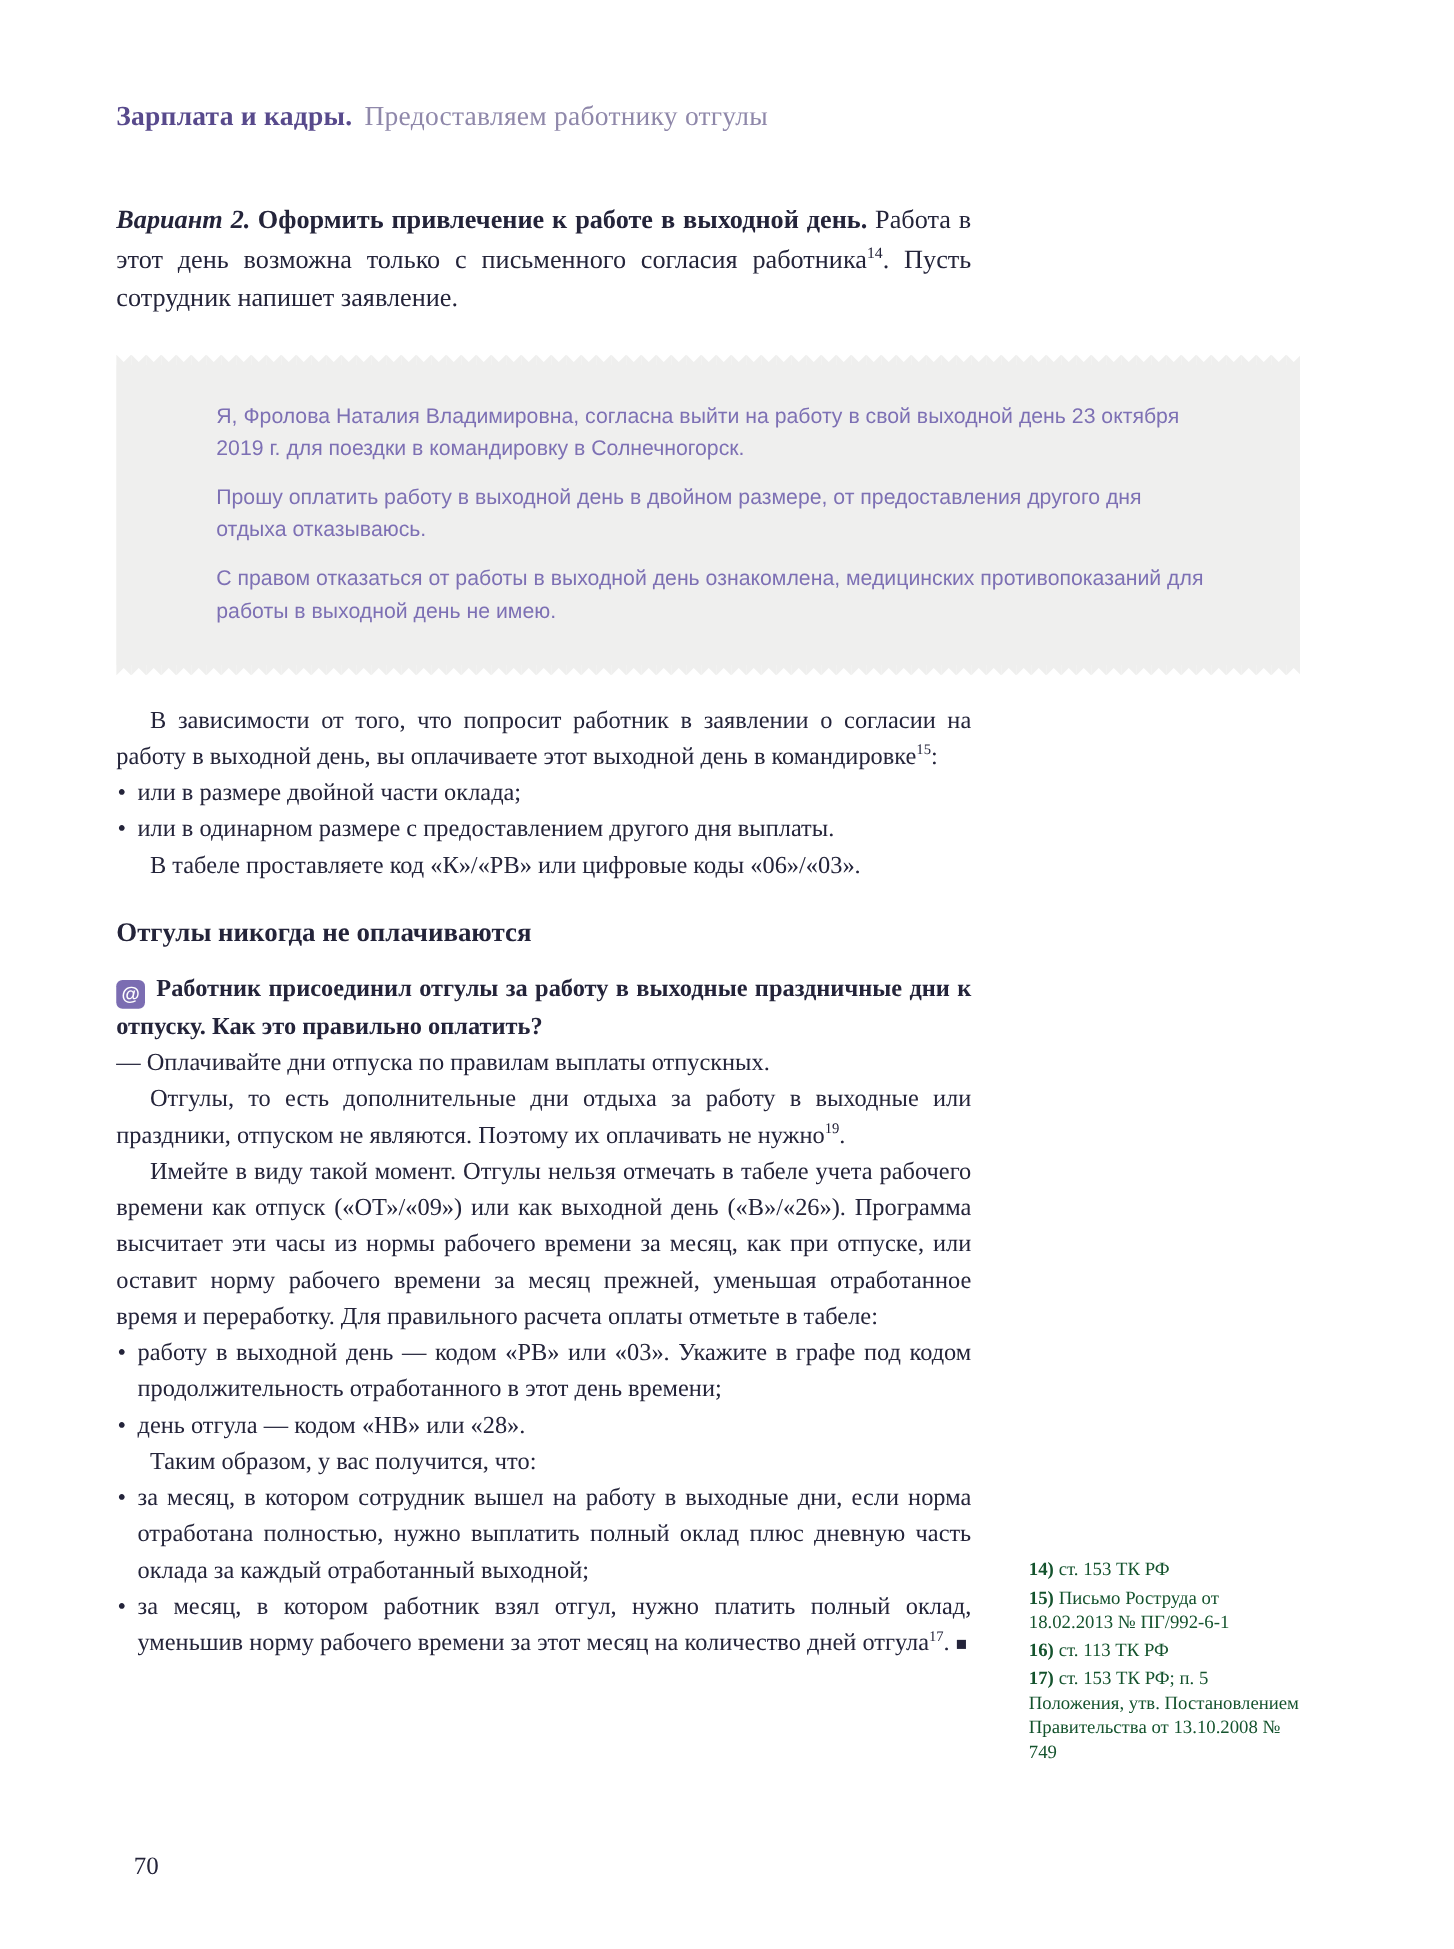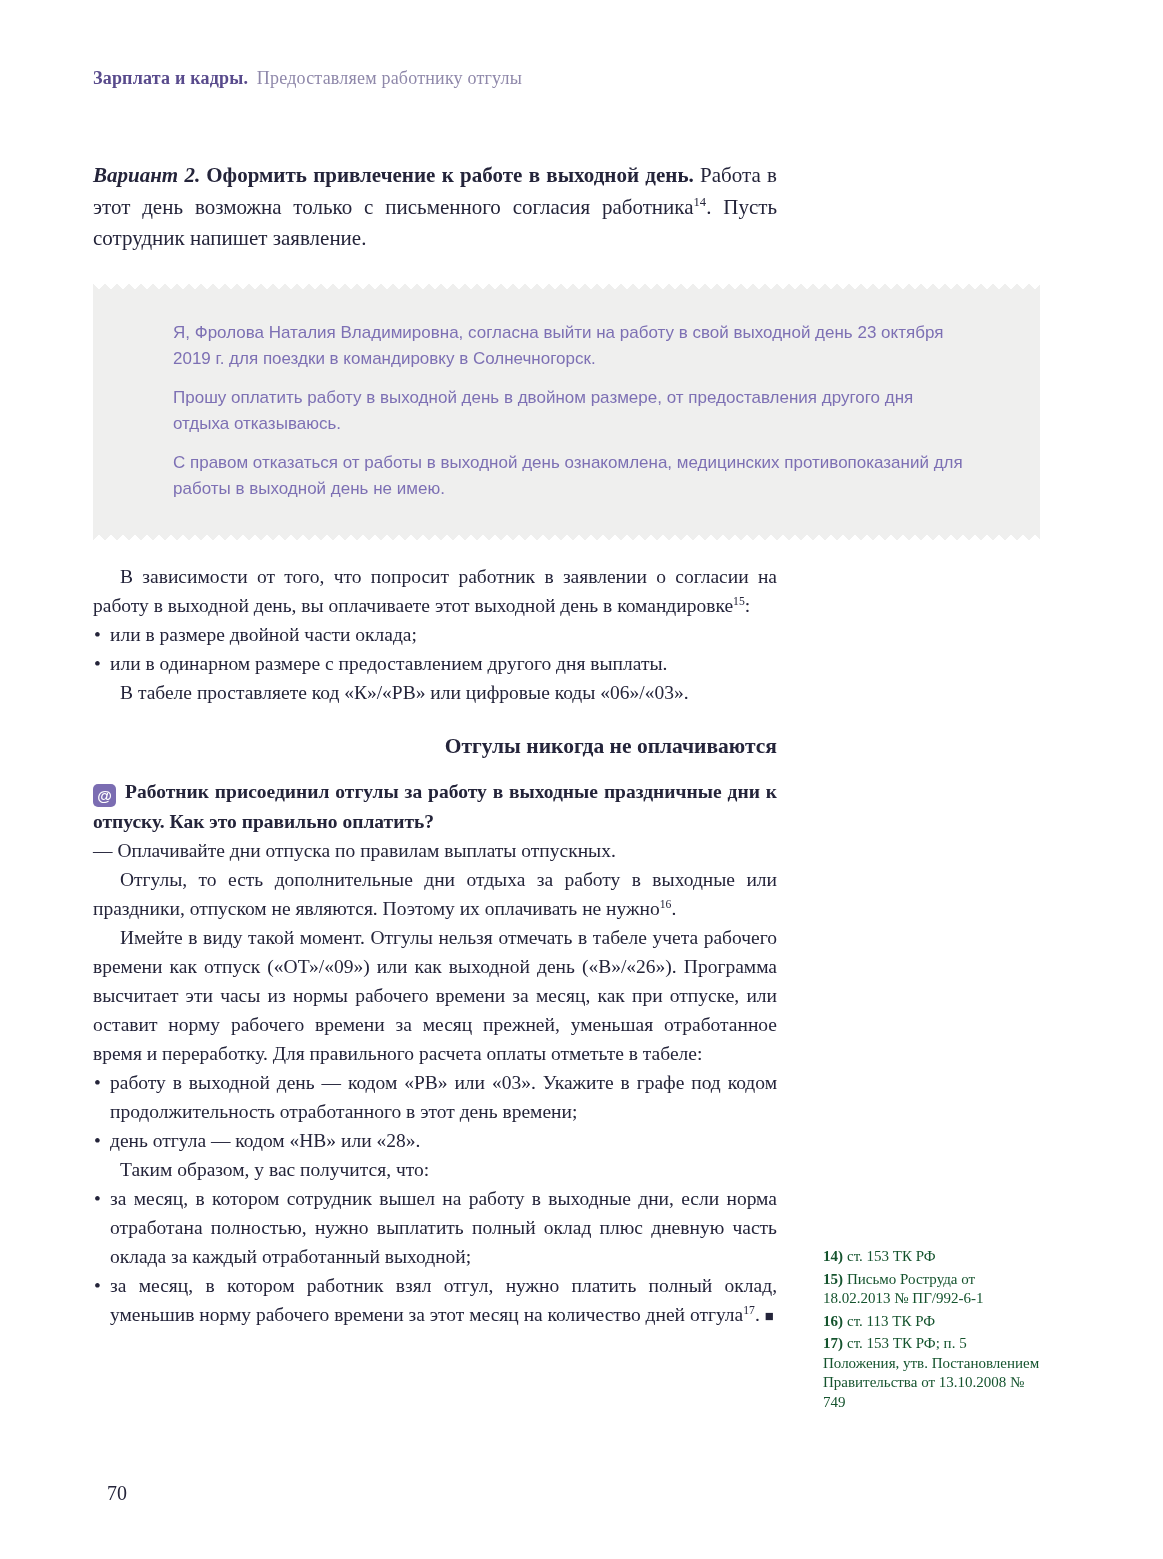--- a/index.html
+++ b/index.html
@@ -8,22 +8,22 @@
     position:relative;
     width:1163px; height:1559px;
     background:#ffffff;
     font-family:"Liberation Serif", serif;
     color:#24243a;
     overflow:hidden;
   }
 
   
   .running-head {
-    position:absolute; left:93px; top:68px;
-    font-size:18px; letter-spacing:.2px;
+    position:absolute; left:93px; top:80px;
+    font-size:22px; letter-spacing:.2px;
   }
   .rh-bold { font-weight:bold; color:#584a8c; }
   .rh-light { color:#8f88aa; margin-left:4px; }
 
   
   .intro {
     position:absolute; left:93px; top:160px; width:684px;
     font-size:21px; line-height:31.5px; text-align:justify;
     hyphens:auto;
   }
@@ -68,21 +68,21 @@
   .content p { margin:0; }
   .p-indent { text-indent:27px; }
   sup.fn-ref { font-size:0.6em; line-height:0; vertical-align:super; }
 
   .bullet { position:relative; padding-left:17px; }
   .bullet .marker { position:absolute; left:1px; top:0; }
 
   .section-heading {
     font-weight:bold; font-size:21.5px; line-height:28px;
     margin:25px 0 17px 0 !important;
-    text-align:right;
+    text-align:left;
   }
 
   .question { font-weight:bold; }
   .at-badge {
     display:inline-block; width:23px; height:23px;
     border-radius:5px; background:#7b6db2;
     color:#ffffff; font-family:"Liberation Sans", sans-serif;
     font-size:15px; font-weight:bold; line-height:23px; text-align:center;
     vertical-align:-3px; margin-right:9px;
   }
@@ -136,21 +136,21 @@
     </div>
 
     <p class="p-indent">В табеле проставляете код «К»/«РВ» или цифровые коды «06»/«03».</p>
 
     <p class="section-heading">Отгулы никогда не оплачиваются</p>
 
     <p class="question"><span class="at-badge">@</span><span>Работник присоединил отгулы за работу в выходные праздничные дни к отпуску. Как это правильно оплатить?</span></p>
 
     <p>—  Оплачивайте дни отпуска по правилам выплаты отпускных.</p>
 
-    <p class="p-indent"><span>Отгулы, то есть дополнительные дни отдыха за работу в выходные или праздники, отпуском не являются. Поэтому их оплачивать не нужно</span><sup class="fn-ref">16</sup><span>.</span></p>
+    <p class="p-indent"><span>Отгулы, то есть дополнительные дни отдыха за работу в выходные или праздники, отпуском не являются. Поэтому их оплачивать не нужно</span><sup class="fn-ref">19</sup><span>.</span></p>
 
     <p class="p-indent">Имейте в виду такой момент. Отгулы нельзя отмечать в табеле учета рабочего времени как отпуск («ОТ»/«09») или как выходной день («В»/«26»). Программа высчитает эти часы из нормы рабочего времени за месяц, как при отпуске, или оставит норму рабочего времени за месяц прежней, уменьшая отработанное время и переработку. Для правильного расчета оплаты отметьте в табеле:</p>
 
     <div class="bullet">
       <span class="marker">•</span>
       <span>работу в выходной день — кодом «РВ» или «03». Укажите в графе под кодом продолжительность отработанного в этот день времени;</span>
     </div>
     <div class="bullet">
       <span class="marker">•</span>
       <span>день отгула — кодом «НВ» или «28».</span>

